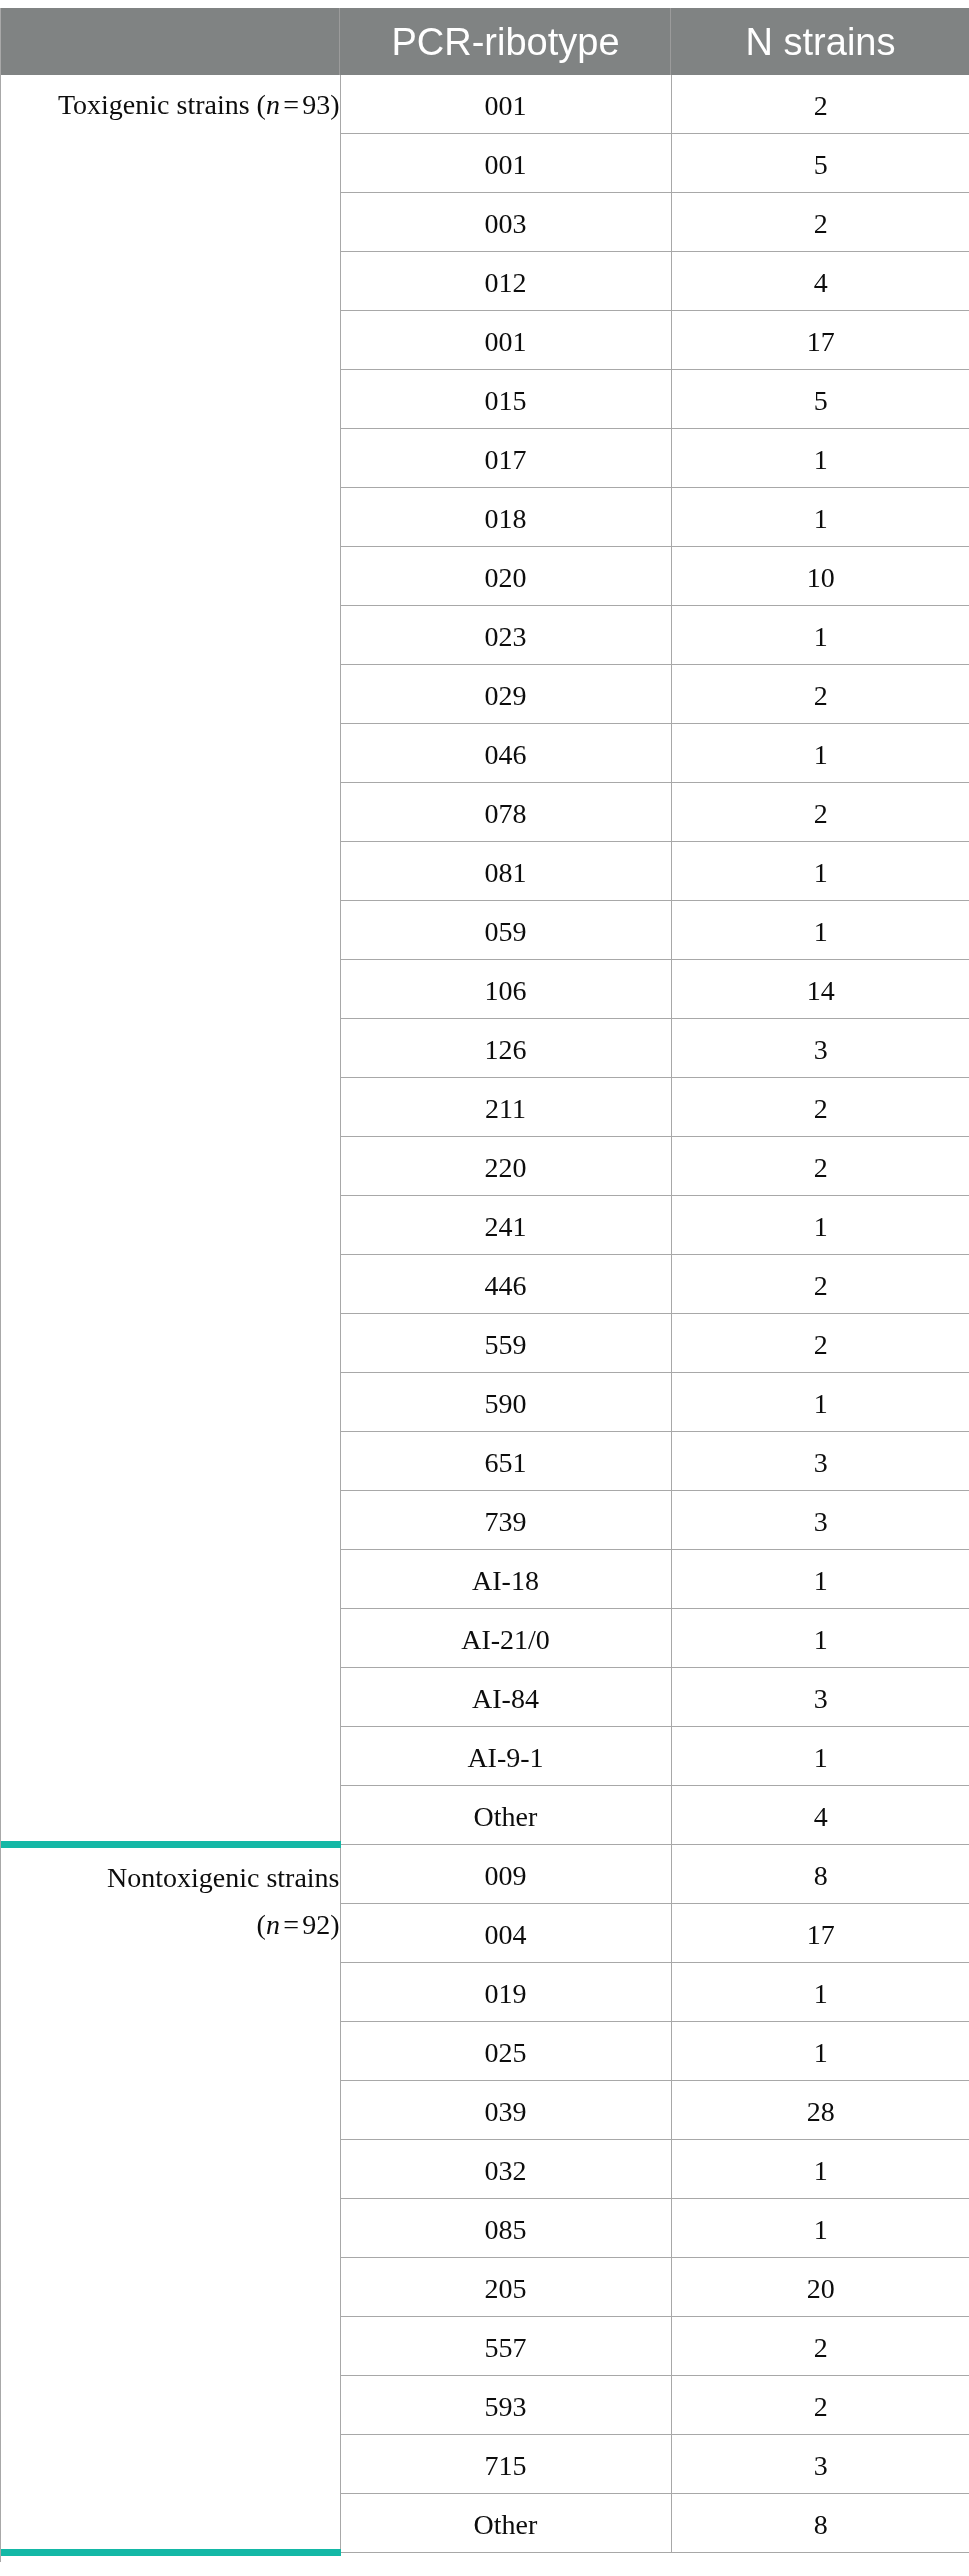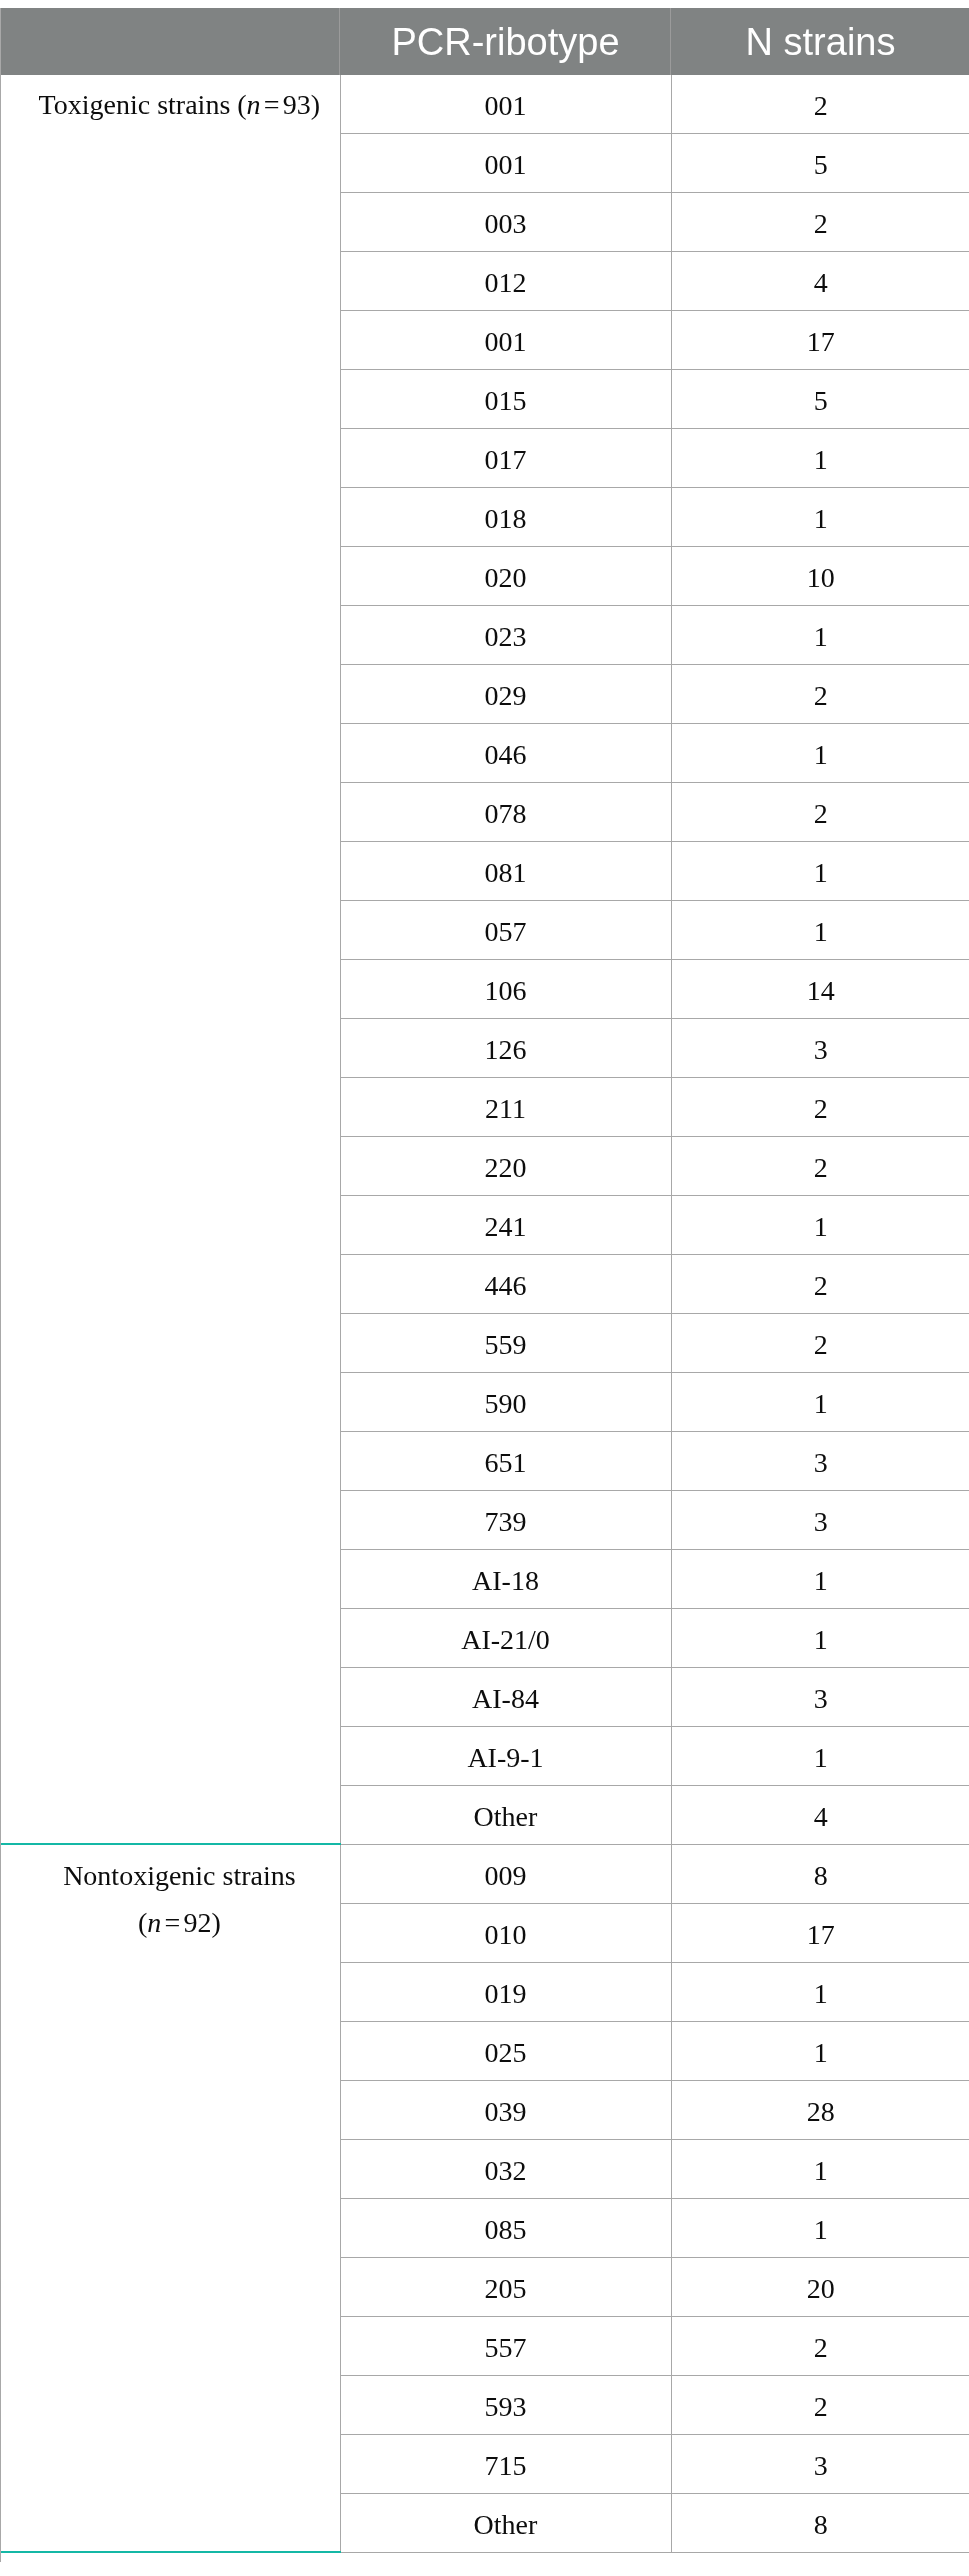--- a/index.html
+++ b/index.html
@@ -28,22 +28,22 @@
   thead th.h1, thead th.h2 { box-shadow: -1px 0 0 0 #9b9b9b inset; }
   thead th .hl { display: block; position: relative; top: 1px; }
 
   tbody td {
     height: 58px; padding: 0; font-size: 28px; color: #0d0d0d;
     border-bottom: 1px solid #a8a8a8; border-right: 1px solid #a8a8a8;
     vertical-align: middle; text-align: center; line-height: 1;
   }
   tbody td:last-child { border-right: 0; }
   tbody td.group-cell {
-    text-align: center; vertical-align: top; padding: 0 0 0 19.3px;
-    border-bottom: 2px solid #14b8a6; line-height: 1.69;
+    text-align: right; vertical-align: top; padding: 0 0 0 19.3px;
+    border-bottom: 7px solid #14b8a6; line-height: 1.69;
   }
   .group-cell .ital { font-style: italic; }
   .group-cell [data-name="sample-size-equals"] { margin: 0 -2.4px; }
   tbody td .cv { display: block; position: relative; top: 1.9px; }
   tbody td.group-cell .gl { display: block; position: relative; top: 6.4px; }
 
   .outer-frame {
     position: absolute; left: 0; top: 7.7px; width: 970px; height: 2554px; z-index: 5;
     box-sizing: border-box;
     border-left: 1px solid #a8a8a8; border-right: 1px solid #a8a8a8;
@@ -186,21 +186,21 @@
         <tr data-name="table-row">
           <td data-name="cell-pcr-ribotype">
             <span class="cv" data-name="cell-value-pcr-ribotype">081</span>
           </td>
           <td data-name="cell-n-strains">
             <span class="cv" data-name="cell-value-n-strains">1</span>
           </td>
         </tr>
         <tr data-name="table-row">
           <td data-name="cell-pcr-ribotype">
-            <span class="cv" data-name="cell-value-pcr-ribotype">057</span>
+            <span class="cv" data-name="cell-value-pcr-ribotype">059</span>
           </td>
           <td data-name="cell-n-strains">
             <span class="cv" data-name="cell-value-n-strains">1</span>
           </td>
         </tr>
         <tr data-name="table-row">
           <td data-name="cell-pcr-ribotype">
             <span class="cv" data-name="cell-value-pcr-ribotype">106</span>
           </td>
           <td data-name="cell-n-strains">
@@ -325,21 +325,21 @@
           </td>
           <td data-name="cell-pcr-ribotype">
             <span class="cv" data-name="cell-value-pcr-ribotype">009</span>
           </td>
           <td data-name="cell-n-strains">
             <span class="cv" data-name="cell-value-n-strains">8</span>
           </td>
         </tr>
         <tr data-name="table-row">
           <td data-name="cell-pcr-ribotype">
-            <span class="cv" data-name="cell-value-pcr-ribotype">010</span>
+            <span class="cv" data-name="cell-value-pcr-ribotype">004</span>
           </td>
           <td data-name="cell-n-strains">
             <span class="cv" data-name="cell-value-n-strains">17</span>
           </td>
         </tr>
         <tr data-name="table-row">
           <td data-name="cell-pcr-ribotype">
             <span class="cv" data-name="cell-value-pcr-ribotype">019</span>
           </td>
           <td data-name="cell-n-strains">

